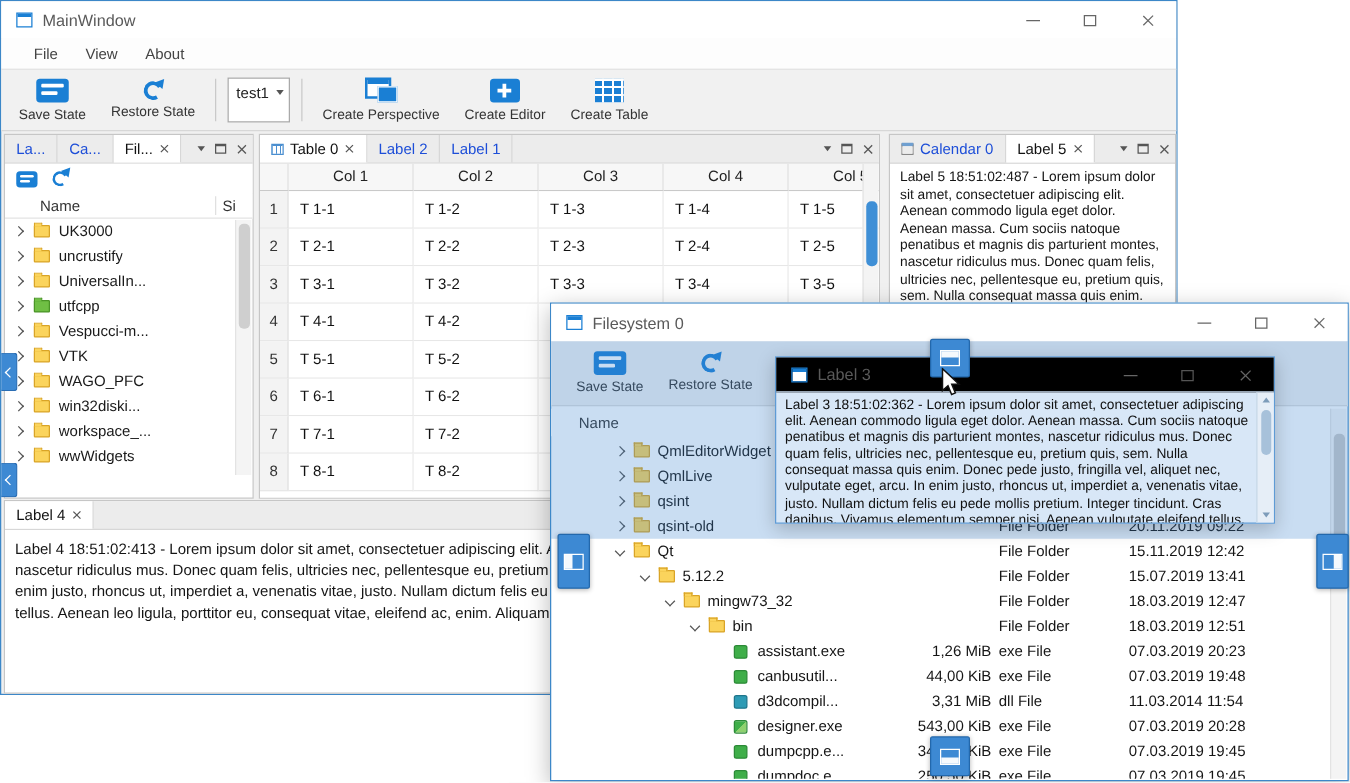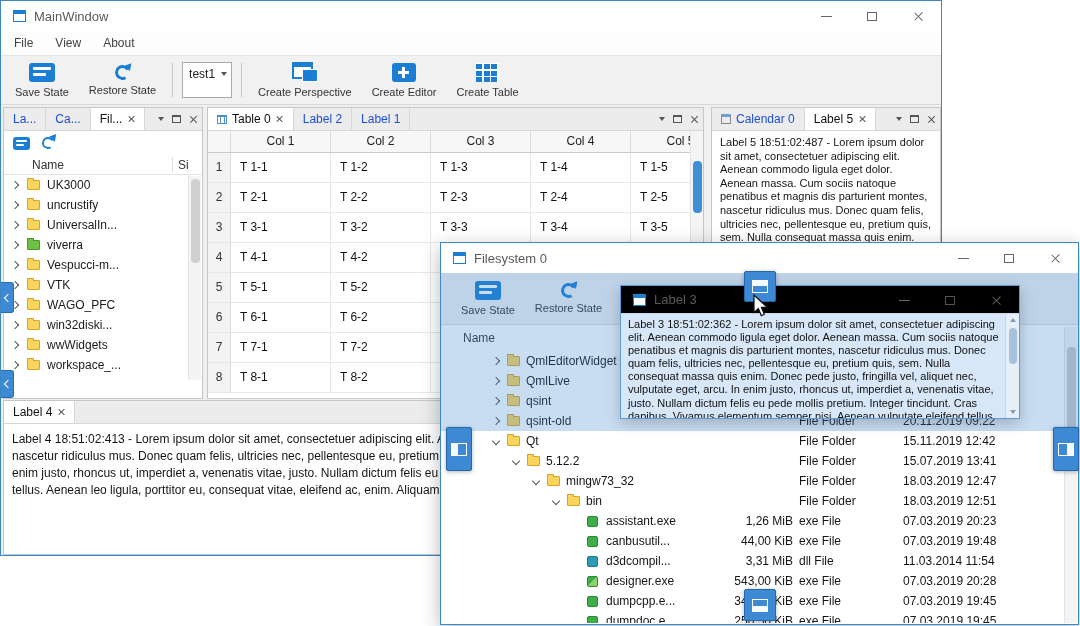--- a/index.html
+++ b/index.html
@@ -18,21 +18,21 @@
   .g-min{width:11px;height:1px;background:#666}
   .g-max{width:10px;height:9px;border:1px solid #666}
   .g-close{position:relative;width:11px;height:11px}
   .g-close::before,.g-close::after{content:"";position:absolute;left:5px;top:0;width:1.4px;height:11px;background:#666}
   .g-close::before{transform:rotate(45deg)}
   .g-close::after{transform:rotate(-45deg)}
 
   
   .main-window{left:0;top:0;width:942px;height:556px;background:#f0f0f0;z-index:1}
   .menubar{position:absolute;left:0;top:30px;width:100%;height:24px;background:#fdfdfd;
-           display:flex;align-items:center;padding-left:2px}
+           display:flex;align-items:center;padding-left:15px}
   .menu-item{padding:0 11px;font-size:12px;color:#444}
   .toolbar{position:absolute;left:0;top:54px;width:100%;height:50px;background:#f1f1f1;
            border-top:1px solid #e4e4e4;border-bottom:1px solid #d7d7d7;
            display:flex;align-items:stretch;padding:2px 4px}
   .tbtn{display:flex;flex-direction:column;align-items:center;justify-content:center;gap:4px;padding:2px 10px}
   .tlabel{font-size:11px;color:#333;white-space:nowrap}
   .tsep{width:1px;background:#c9c9c9;margin:5px 6px;flex:none}
 
   
   .ico-display{width:26px;height:19px;border-radius:3px;background:#1a7fd4;position:relative;flex:none}
@@ -295,21 +295,21 @@
 
           <div class="lrow">
             <span class="chev"></span>
             <span class="folder"></span>
             <span class="lname">UniversalIn...</span>
           </div>
 
           <div class="lrow icon-green">
             <span class="chev"></span>
             <span class="folder"></span>
-            <span class="lname">viverra</span>
+            <span class="lname">utfcpp</span>
           </div>
 
           <div class="lrow">
             <span class="chev"></span>
             <span class="folder"></span>
             <span class="lname">Vespucci-m...</span>
           </div>
 
           <div class="lrow">
             <span class="chev"></span>
@@ -325,27 +325,27 @@
 
           <div class="lrow">
             <span class="chev"></span>
             <span class="folder"></span>
             <span class="lname">win32diski...</span>
           </div>
 
           <div class="lrow">
             <span class="chev"></span>
             <span class="folder"></span>
+            <span class="lname">workspace_...</span>
+          </div>
+
+          <div class="lrow">
+            <span class="chev"></span>
+            <span class="folder"></span>
             <span class="lname">wwWidgets</span>
-          </div>
-
-          <div class="lrow">
-            <span class="chev"></span>
-            <span class="folder"></span>
-            <span class="lname">workspace_...</span>
           </div>
 
       </div>
       <div class="vscroll left-scroll">
         <span class="thumb"></span>
       </div>
     </div>
 
     <div class="panel center-panel">
       <div class="tabbar">

